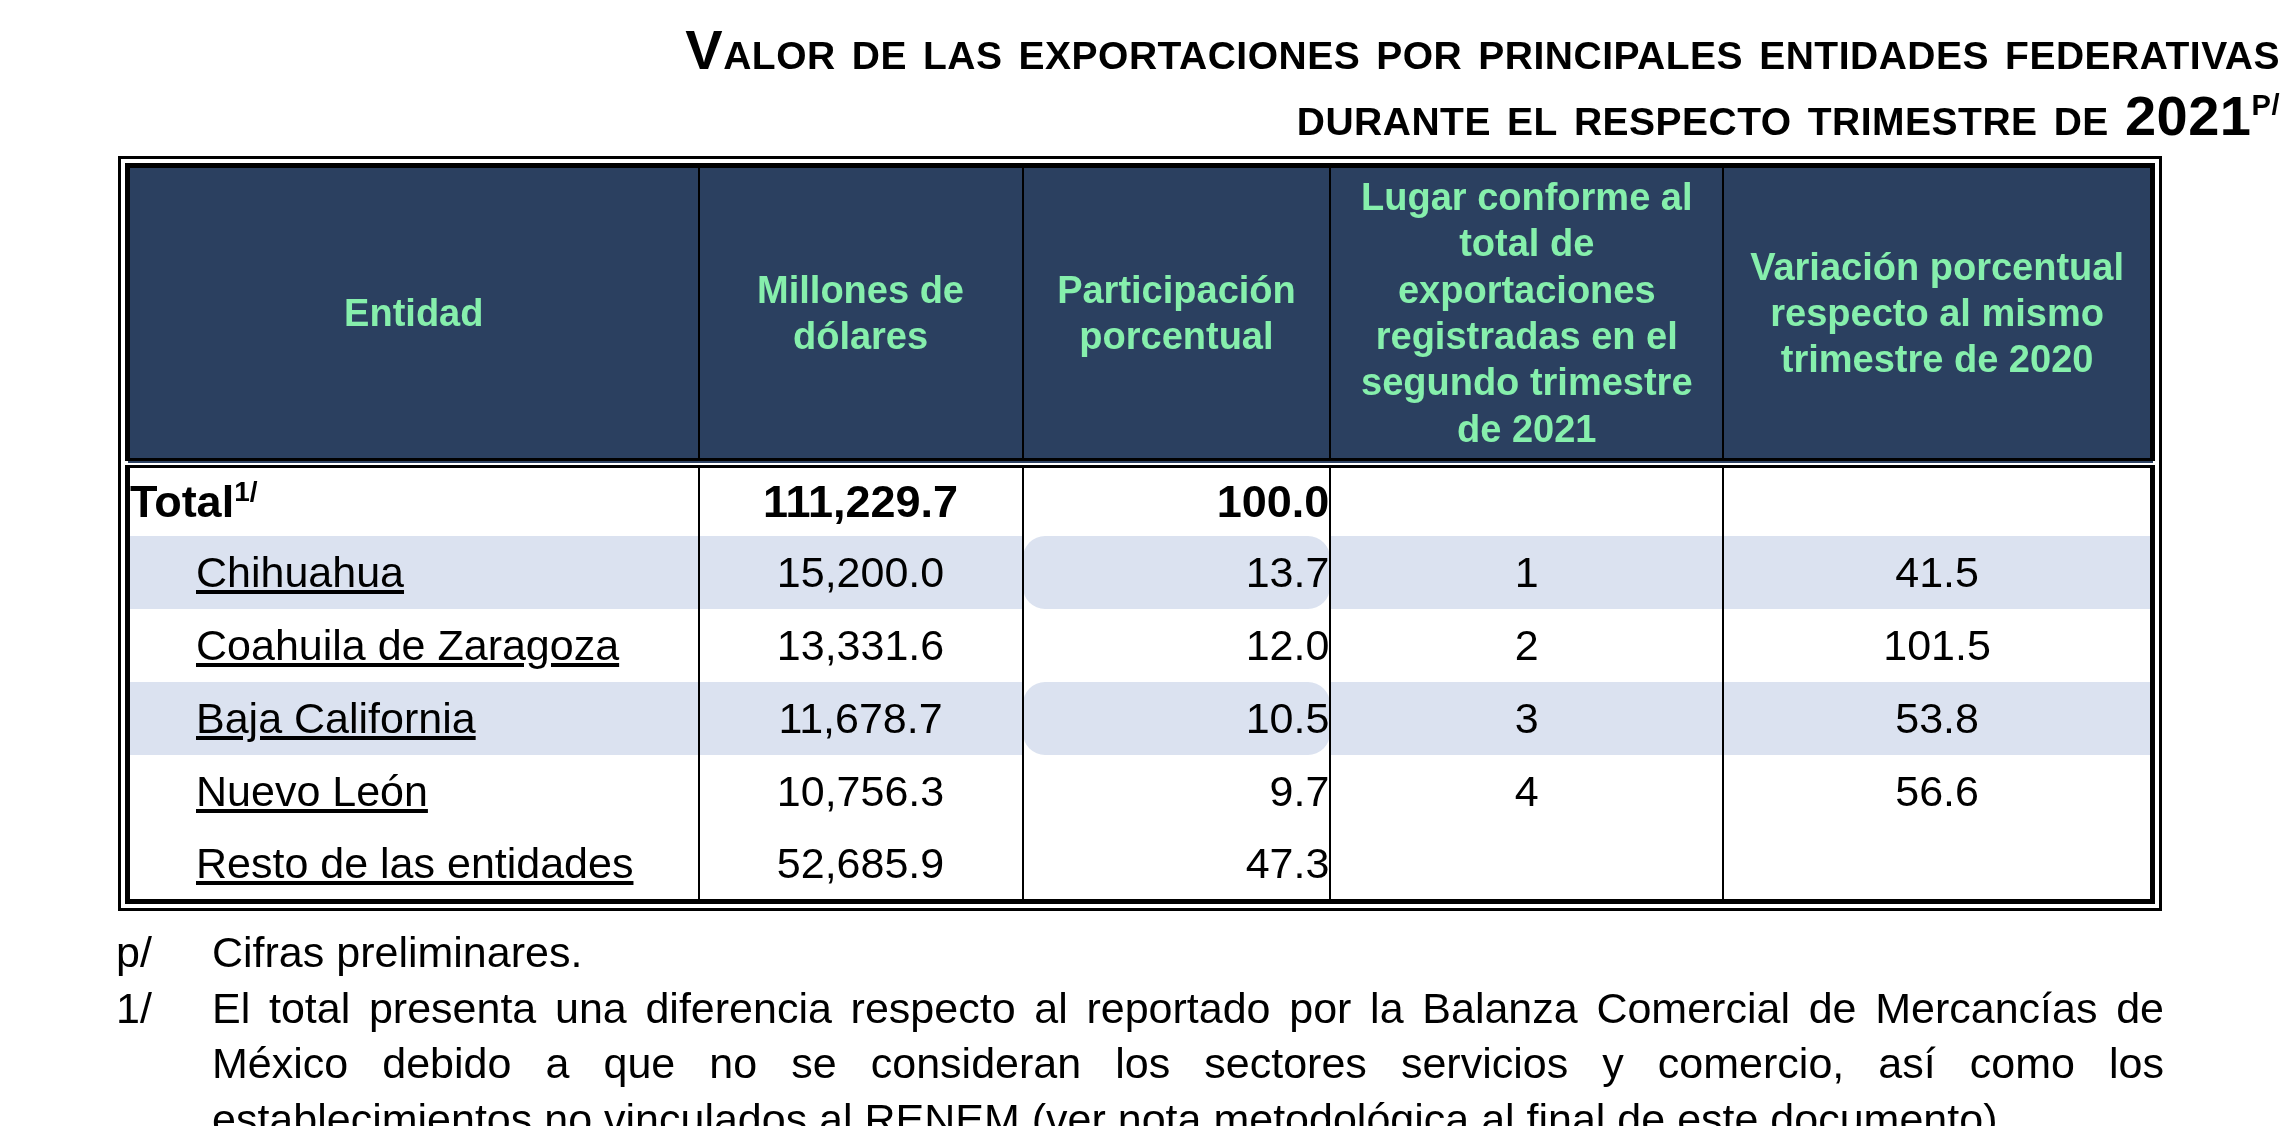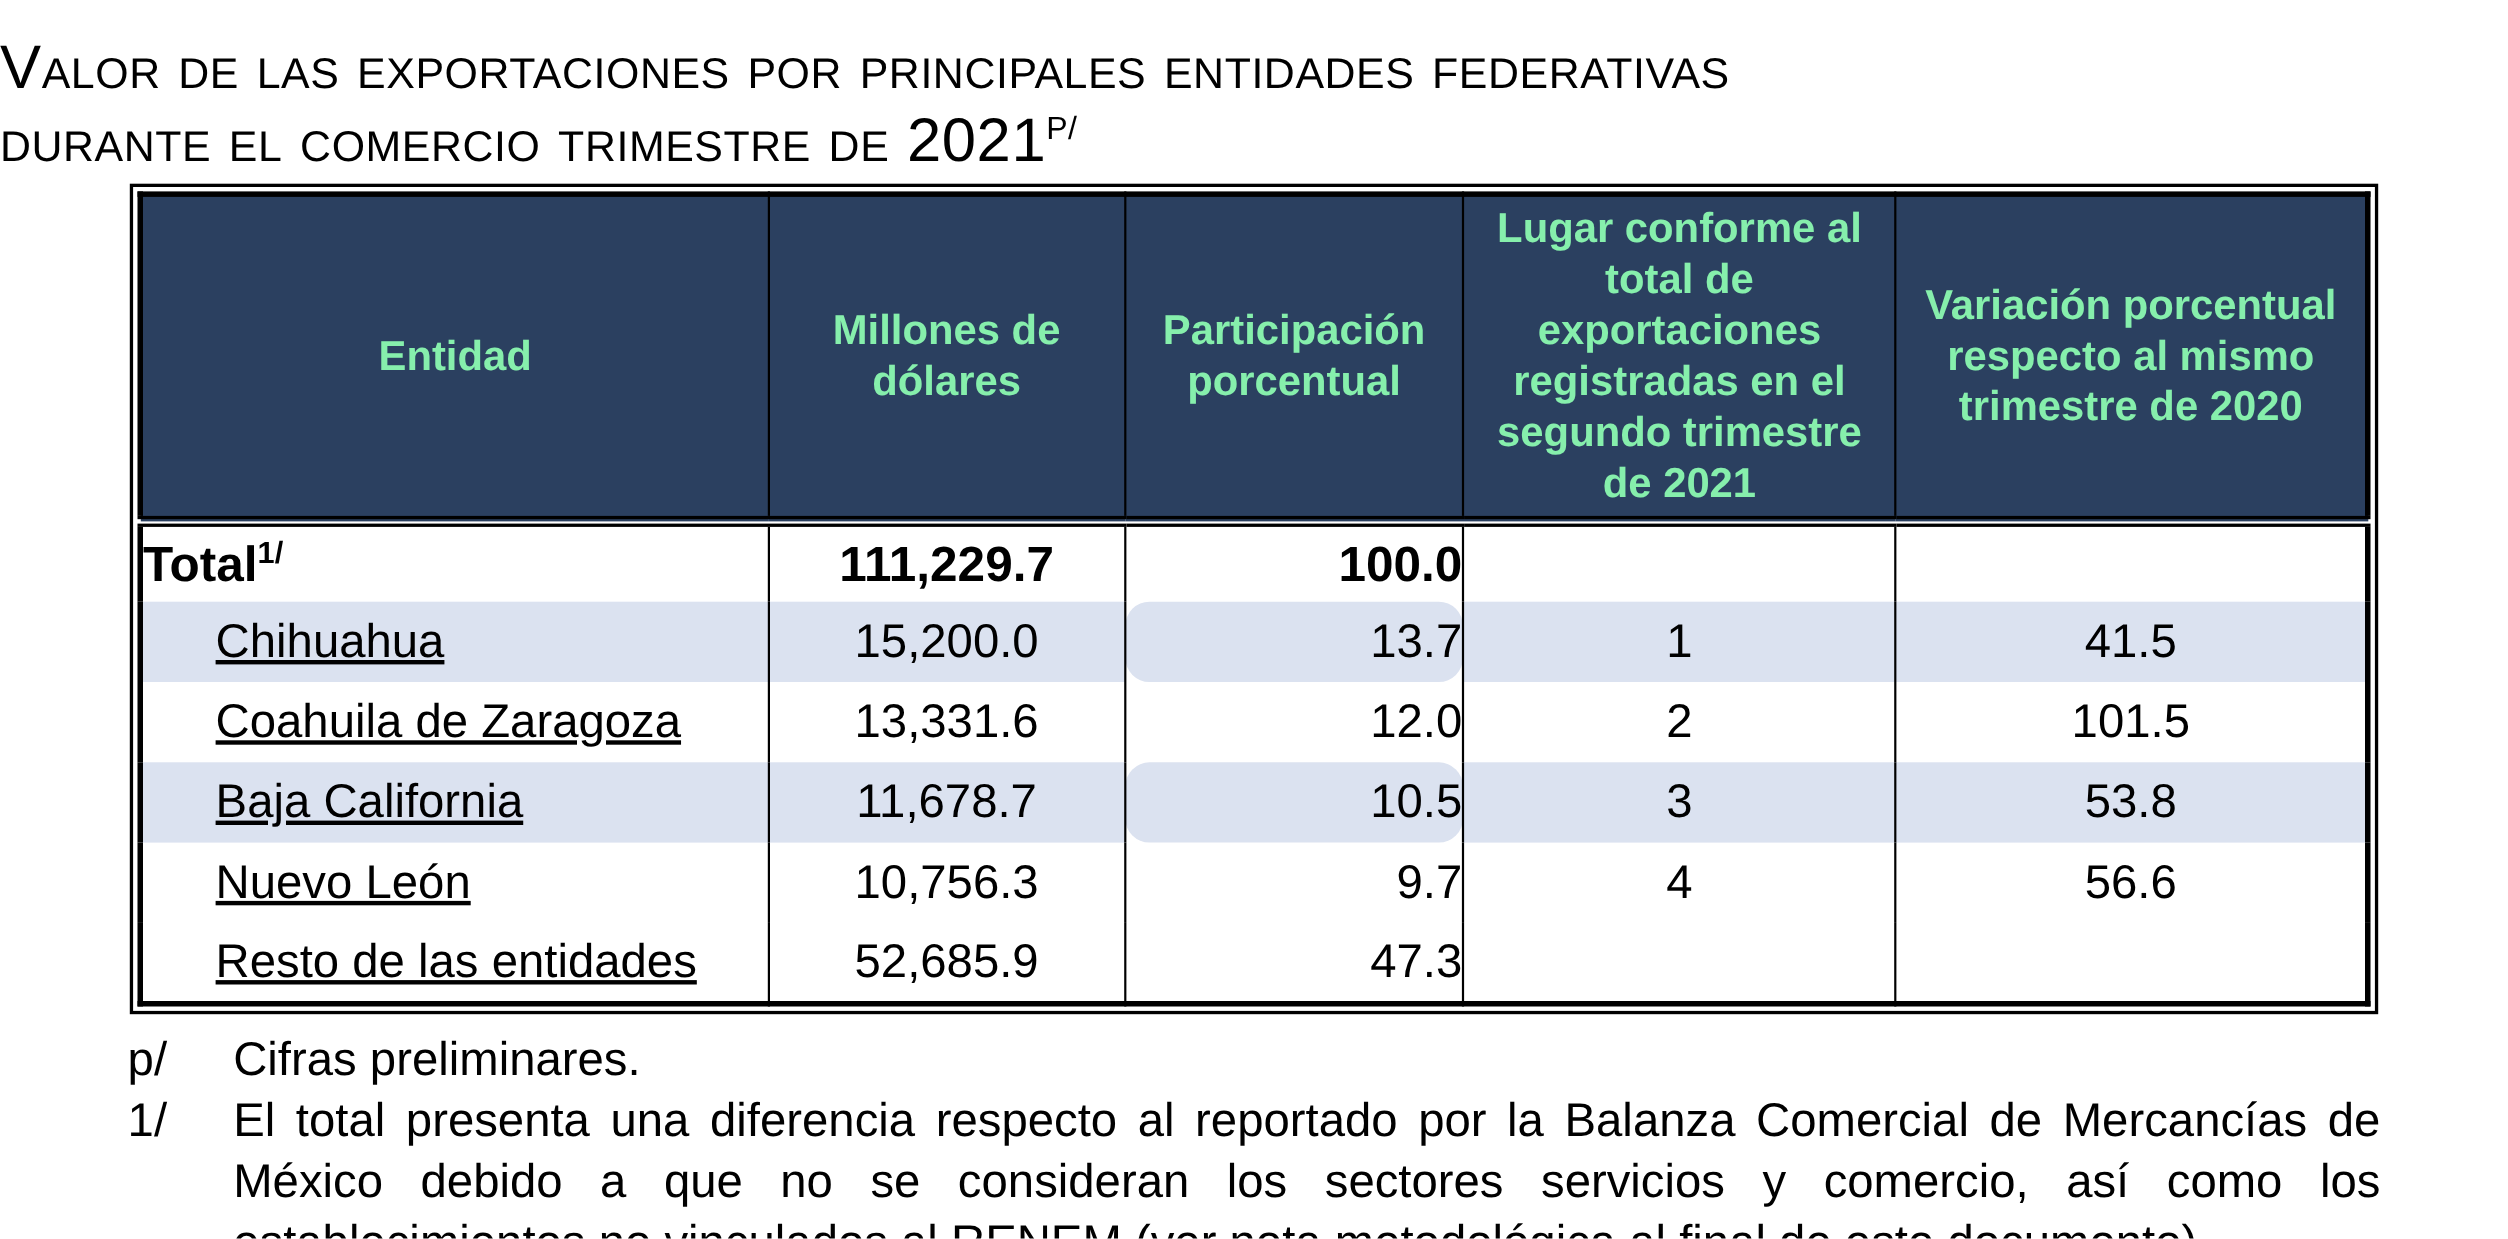--- a/index.html
+++ b/index.html
@@ -7,26 +7,26 @@
     margin: 0; padding: 0;
     background: #ffffff;
     width: 2280px; height: 1126px;
     font-family: "Liberation Sans", sans-serif;
     color: #000;
   }
   .page { width: 2280px; height: 1126px; overflow: hidden; }
 
   
   .title {
-    text-align: left;
-    font-weight: normal;
+    text-align: right;
+    font-weight: bold;
     font-variant: small-caps;
     font-size: 56px;
     line-height: 1.17;
-    margin-top: 28px;
+    margin-top: 17px;
     letter-spacing: 0.5px;
   }
   .title .yr { font-variant: normal; }
   .title sup {
     font-size: 0.52em;
     vertical-align: super;
     line-height: 0;
     font-variant: normal;
   }
 
@@ -95,21 +95,21 @@
   .fn-text  { flex: 1; text-align: justify; }
   .fn-text.nojust { text-align: left; }
 </style>
 </head>
 <body>
 
 <div class="page">
 
   <div class="title">
     <div>Valor de las exportaciones por principales entidades federativas</div>
-    <div><span>durante el comercio trimestre de </span><span class="yr">2021</span><sup>P/</sup></div>
+    <div><span>durante el respecto trimestre de </span><span class="yr">2021</span><sup>P/</sup></div>
   </div>
 
   <div class="tbl-frame">
     <table class="tbl">
       <colgroup>
         <col class="c1">
           <col class="c2">
           <col class="c3">
           <col class="c4">
           <col class="c5">

